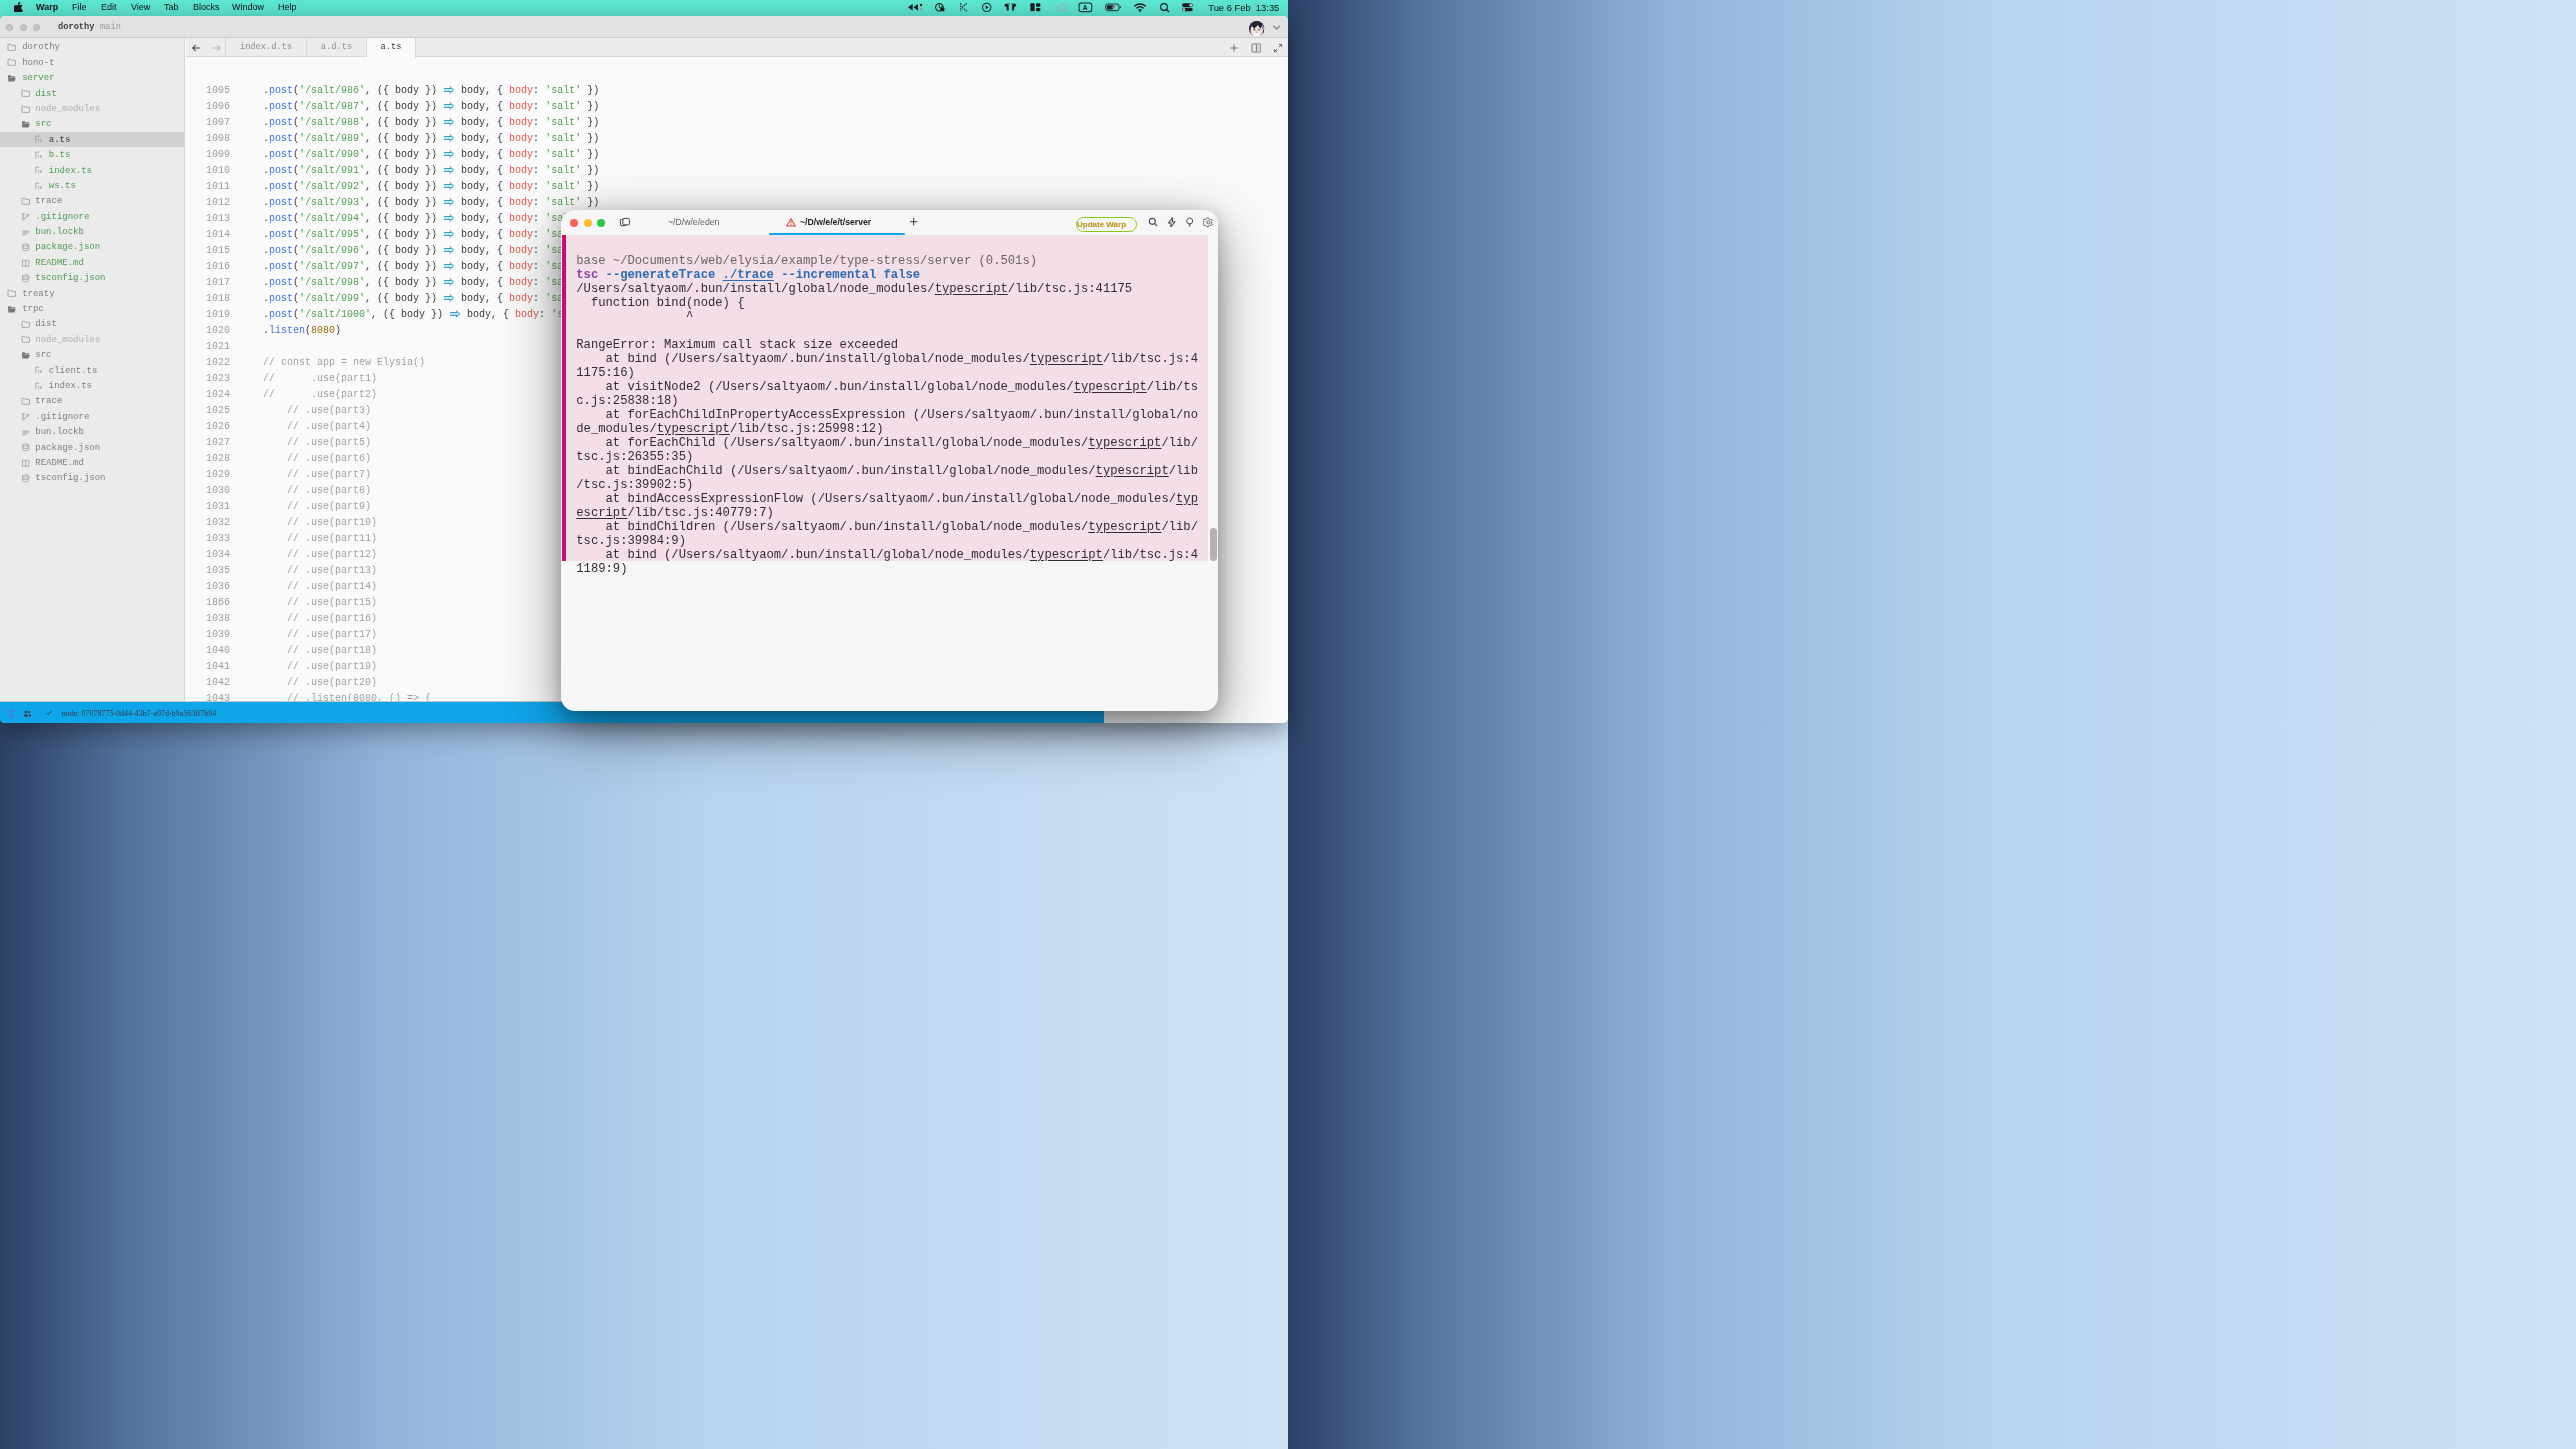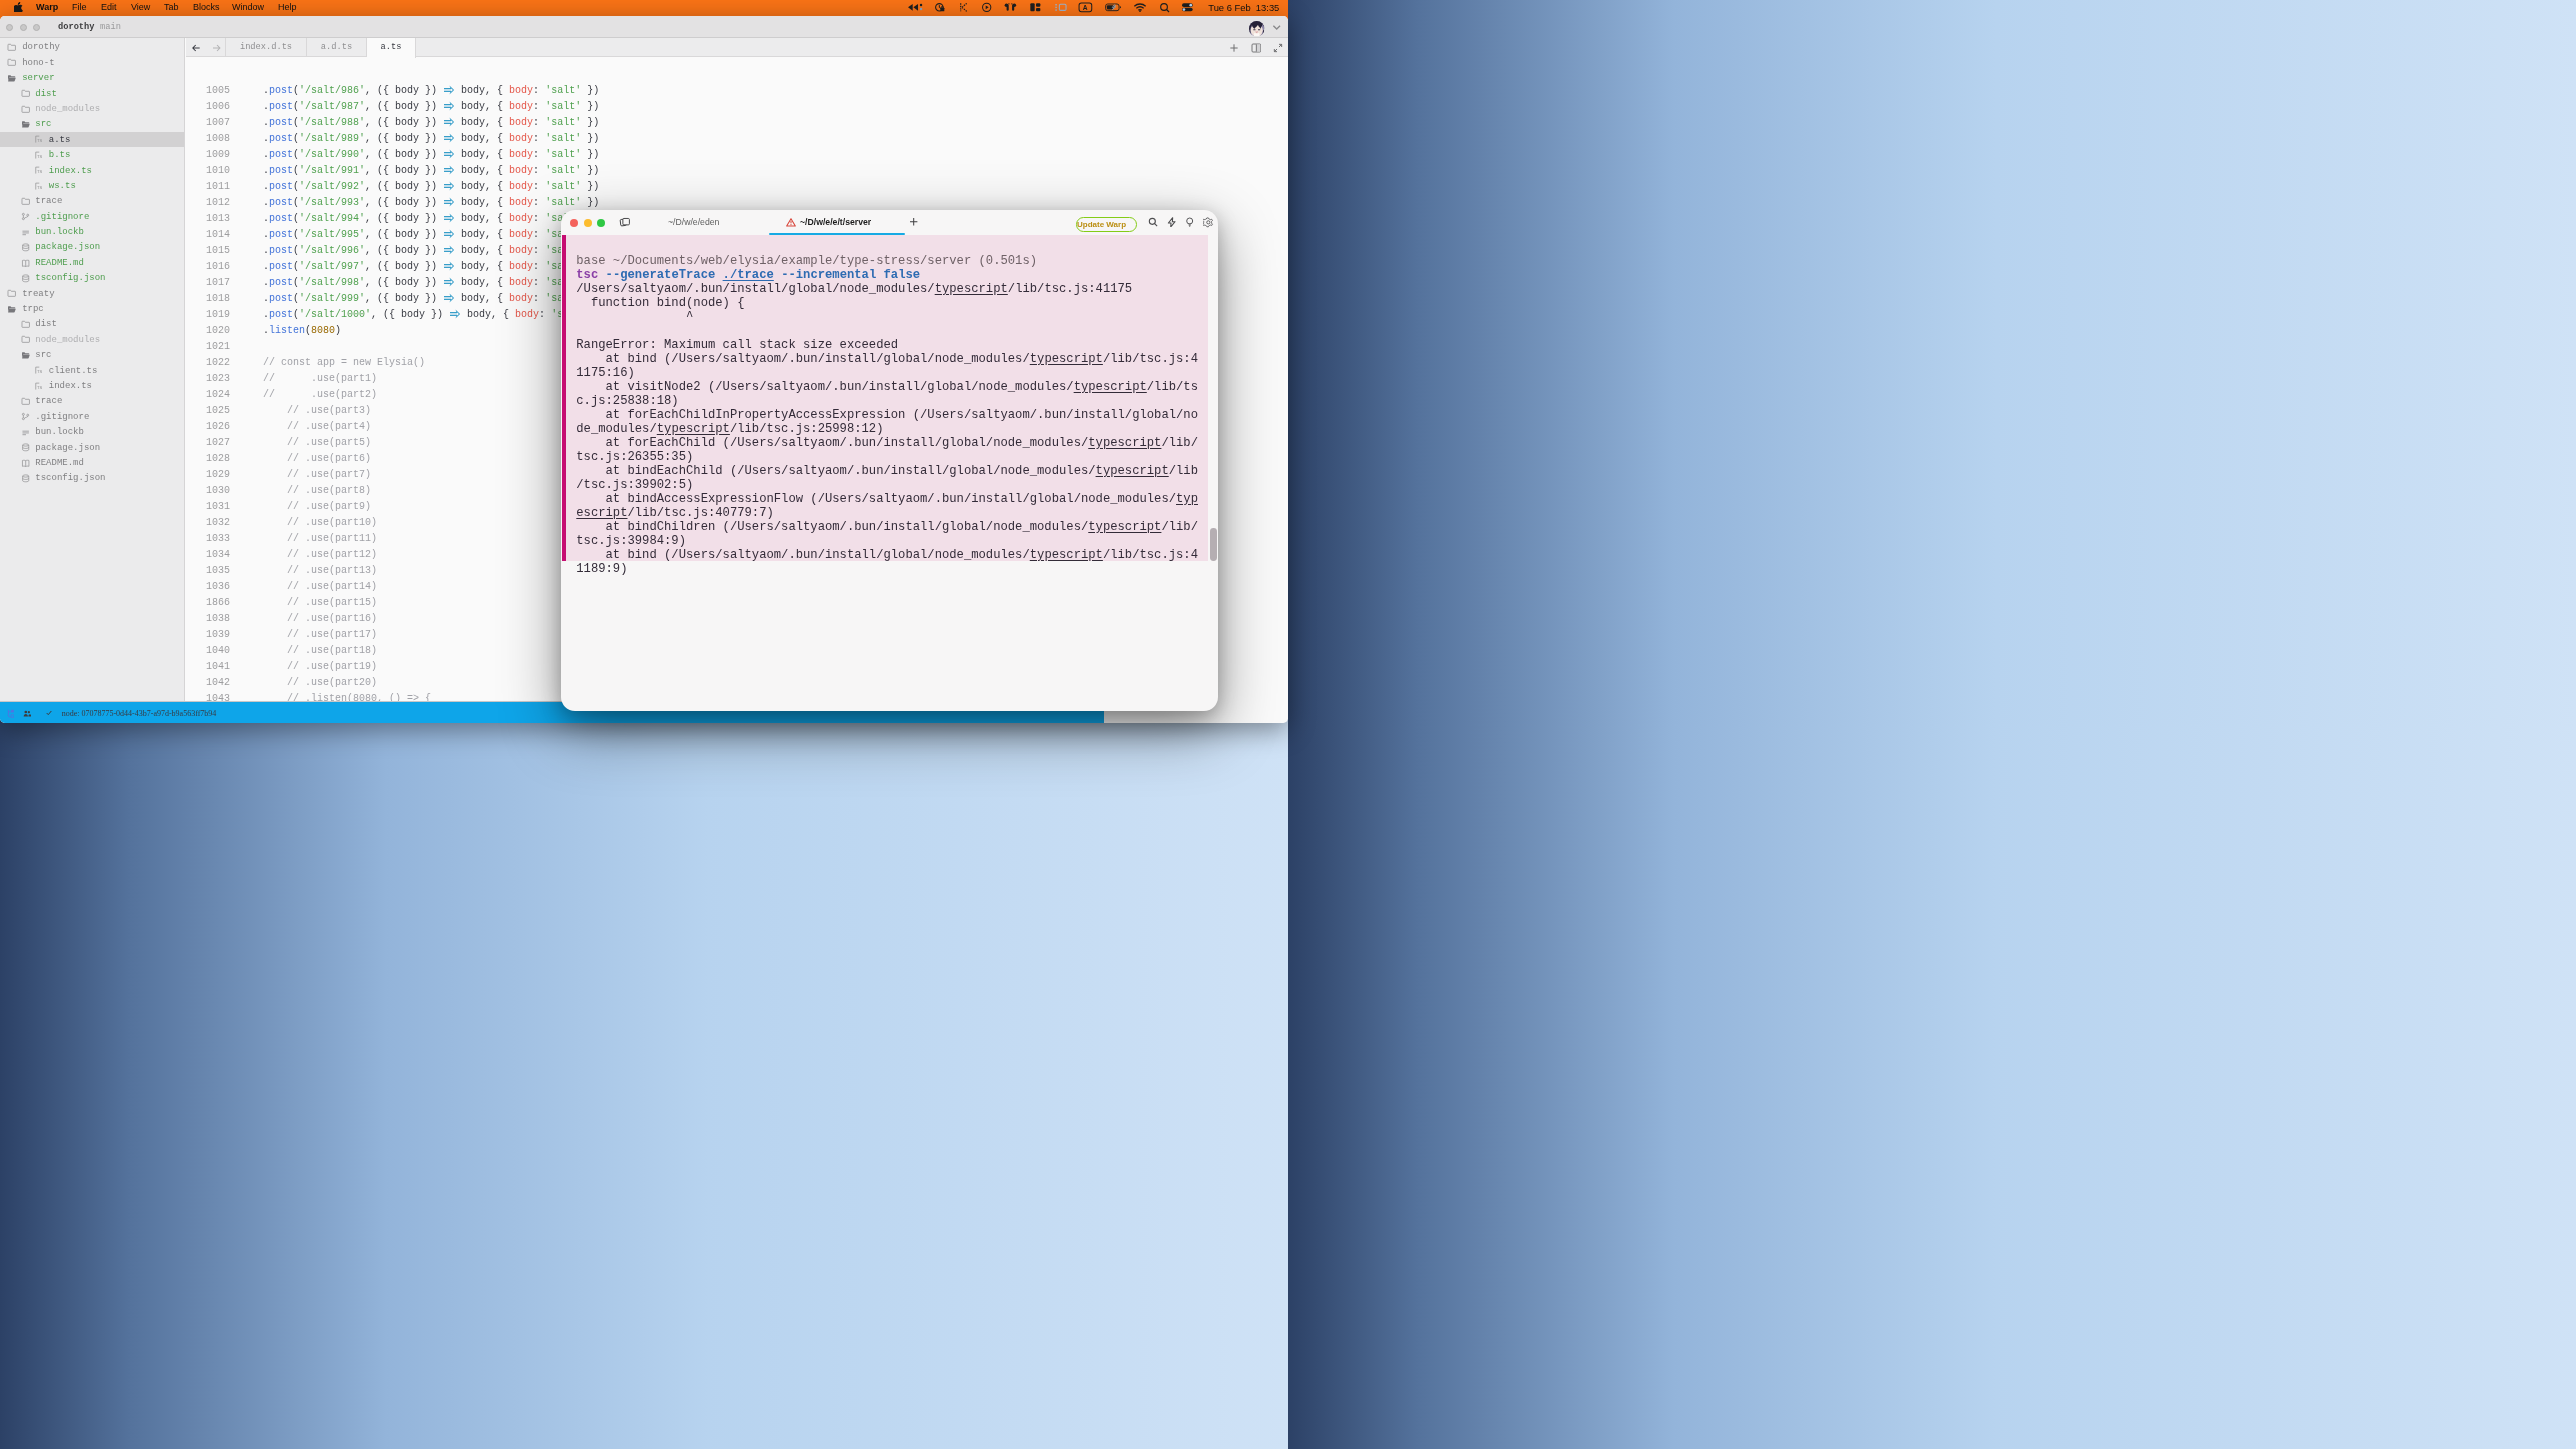--- a/index.html
+++ b/index.html
@@ -1,18 +1,18 @@
 <!DOCTYPE html>
 <html style="font-size:10.7px"><head><meta charset="utf-8">
 <style>
 * { margin:0; padding:0; box-sizing:border-box; }
 html,body { width:1288px; height:725px; overflow:hidden; }
 body { background:linear-gradient(90deg,#2c4166 0%,#54729c 10%,#93b4da 30%,#b7d3ef 55%,#cfe2f6 100%); font-family:"Liberation Sans",sans-serif; }
 
-#menubar { position:absolute; left:0; top:0; width:1288px; height:27px; background:#f97316; color:#111; font-size:9px; }
+#menubar { position:absolute; left:0; top:0; width:1288px; height:27px; background:#5eead4; color:#111; font-size:9px; }
 .mitem { position:absolute; top:0; line-height:14.8px; white-space:nowrap; }
 .mi { vertical-align:middle; }
 #mright { position:absolute; right:0; top:0; height:14.8px; display:flex; align-items:center; gap:11.4px; padding-right:8.7px; }
 #mtime { font-size:9.4px; color:#111; margin-left:2.7px; white-space:nowrap; }
 
 #window { position:absolute; left:0; top:16.4px; width:1288px; height:707px; background:#fafafa; border-radius:4.7px; overflow:hidden; box-shadow:0 6.7px 27px rgba(0,0,0,.4); }
 #titlebar { position:absolute; left:0; top:0; width:1288px; height:22px; background:#e3e2e3; border-bottom:0.7px solid #cecdce; }
 .tl { position:absolute; top:35%; width:7.4px; height:7.4px; border-radius:50%; background:#c9c8c8; border:0.3px solid #b2b1b1; }
 #wtitle { position:absolute; left:58px; top:0; line-height:22px; font-family:"Liberation Mono",monospace; font-size:8.7px; font-weight:bold; color:#3d3d3f; }
 #wbranch { position:absolute; left:100px; top:0; line-height:22px; font-family:"Liberation Mono",monospace; font-size:8.7px; color:#9a9a9c; }

